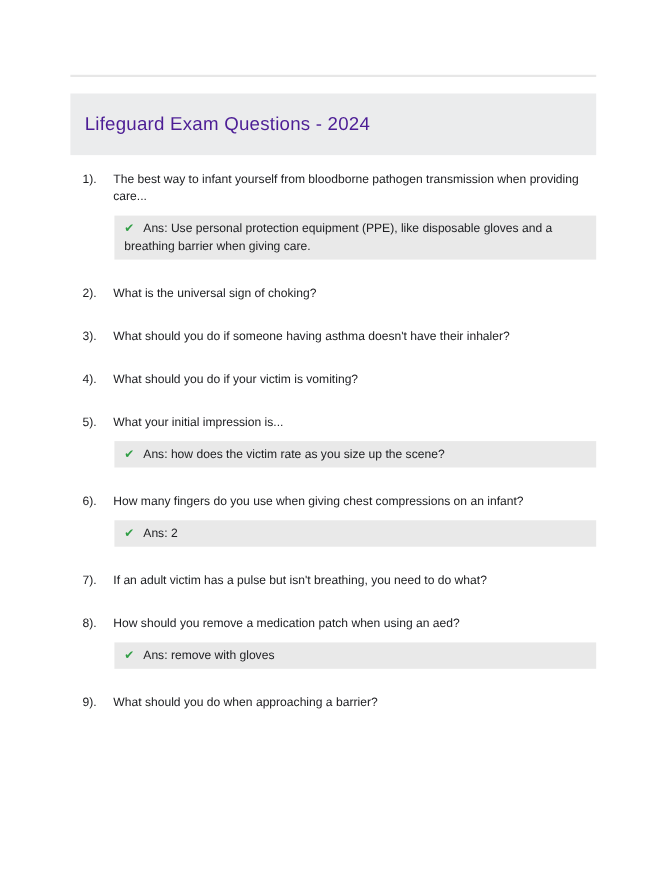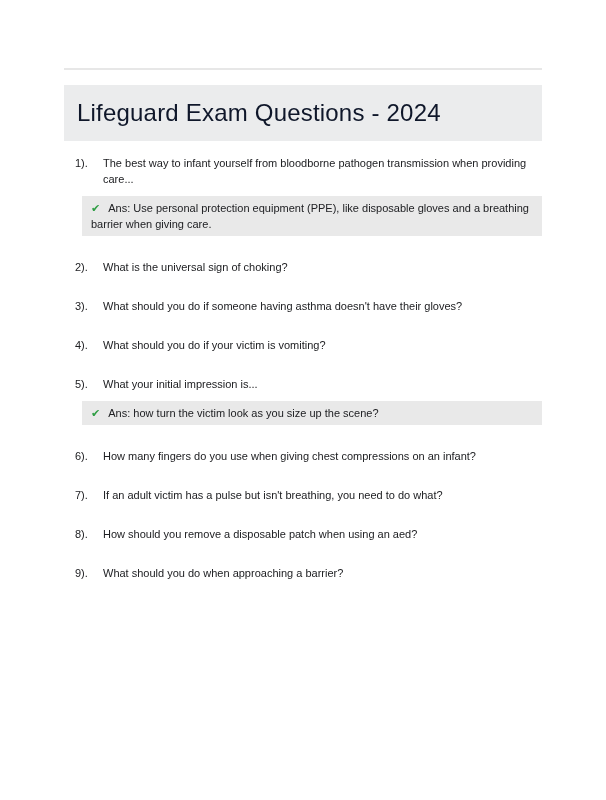--- a/index.html
+++ b/index.html
@@ -23,44 +23,44 @@
   }
   .title-bar {
     margin-top: 15px;
     height: 56px;
     background: #ebeced;
     display: flex;
     align-items: center;
     padding-left: 13px;
   }
   .title-bar h1 {
-    font-size: 24px;
+    font-size: 17px;
     font-weight: 500;
     letter-spacing: 0.2px;
-    color: #0f172a;
+    color: #4c1d95;
   }
   .questions { margin-top: 14px; }
   .q-item { margin-bottom: 23px; }
   .q-row {
     display: flex;
     padding-left: 11px;
     font-size: 11px;
     line-height: 16px;
   }
   .q-num {
     flex: none;
     width: 28px;
     color: #202124;
   }
   .q-text {
     flex: 1;
     color: #202124;
   }
   .a-box {
-    margin-left: 18px;
+    margin-left: 40px;
     margin-top: 9px;
     background: #e9e9e9;
     padding: 4px 9px;
     font-size: 11px;
     line-height: 16px;
     color: #202124;
   }
   .check {
     color: #2f9e44;
     margin-right: 5px;
@@ -91,59 +91,65 @@
   <div class="q-item">
     <div class="q-row">
       <span class="q-num">2).</span>
       <span class="q-text">What is the universal sign of choking?</span>
     </div>
   </div>
 
   <div class="q-item">
     <div class="q-row">
       <span class="q-num">3).</span>
-      <span class="q-text">What should you do if someone having asthma doesn't have their gloves?</span>
+      <span class="q-text">What should you do if someone having asthma doesn't have their inhaler?</span>
     </div>
   </div>
 
   <div class="q-item">
     <div class="q-row">
       <span class="q-num">4).</span>
       <span class="q-text">What should you do if your victim is vomiting?</span>
     </div>
   </div>
 
   <div class="q-item">
     <div class="q-row">
       <span class="q-num">5).</span>
       <span class="q-text">What your initial impression is...</span>
     </div>
     <div class="a-box">
-      <span class="check">✔ </span><span class="a-text">Ans: how turn the victim look as you size up the scene?</span>
+      <span class="check">✔ </span><span class="a-text">Ans: how does the victim rate as you size up the scene?</span>
     </div>
   </div>
 
   <div class="q-item">
     <div class="q-row">
       <span class="q-num">6).</span>
       <span class="q-text">How many fingers do you use when giving chest compressions on an infant?</span>
+    </div>
+    <div class="a-box">
+      <span class="check">✔ </span><span class="a-text">Ans: 2</span>
     </div>
   </div>
 
   <div class="q-item">
     <div class="q-row">
       <span class="q-num">7).</span>
       <span class="q-text">If an adult victim has a pulse but isn't breathing, you need to do what?</span>
     </div>
   </div>
 
   <div class="q-item">
     <div class="q-row">
       <span class="q-num">8).</span>
-      <span class="q-text">How should you remove a disposable patch when using an aed?</span>
+      <span class="q-text">How should you remove a medication patch when using an aed?</span>
+    </div>
+    <div class="a-box">
+      <span class="check">✔ </span><span class="a-text">Ans: remove with gloves</span>
     </div>
   </div>
 
   <div class="q-item">
     <div class="q-row">
       <span class="q-num">9).</span>
       <span class="q-text">What should you do when approaching a barrier?</span>
     </div>
 
   </div>

